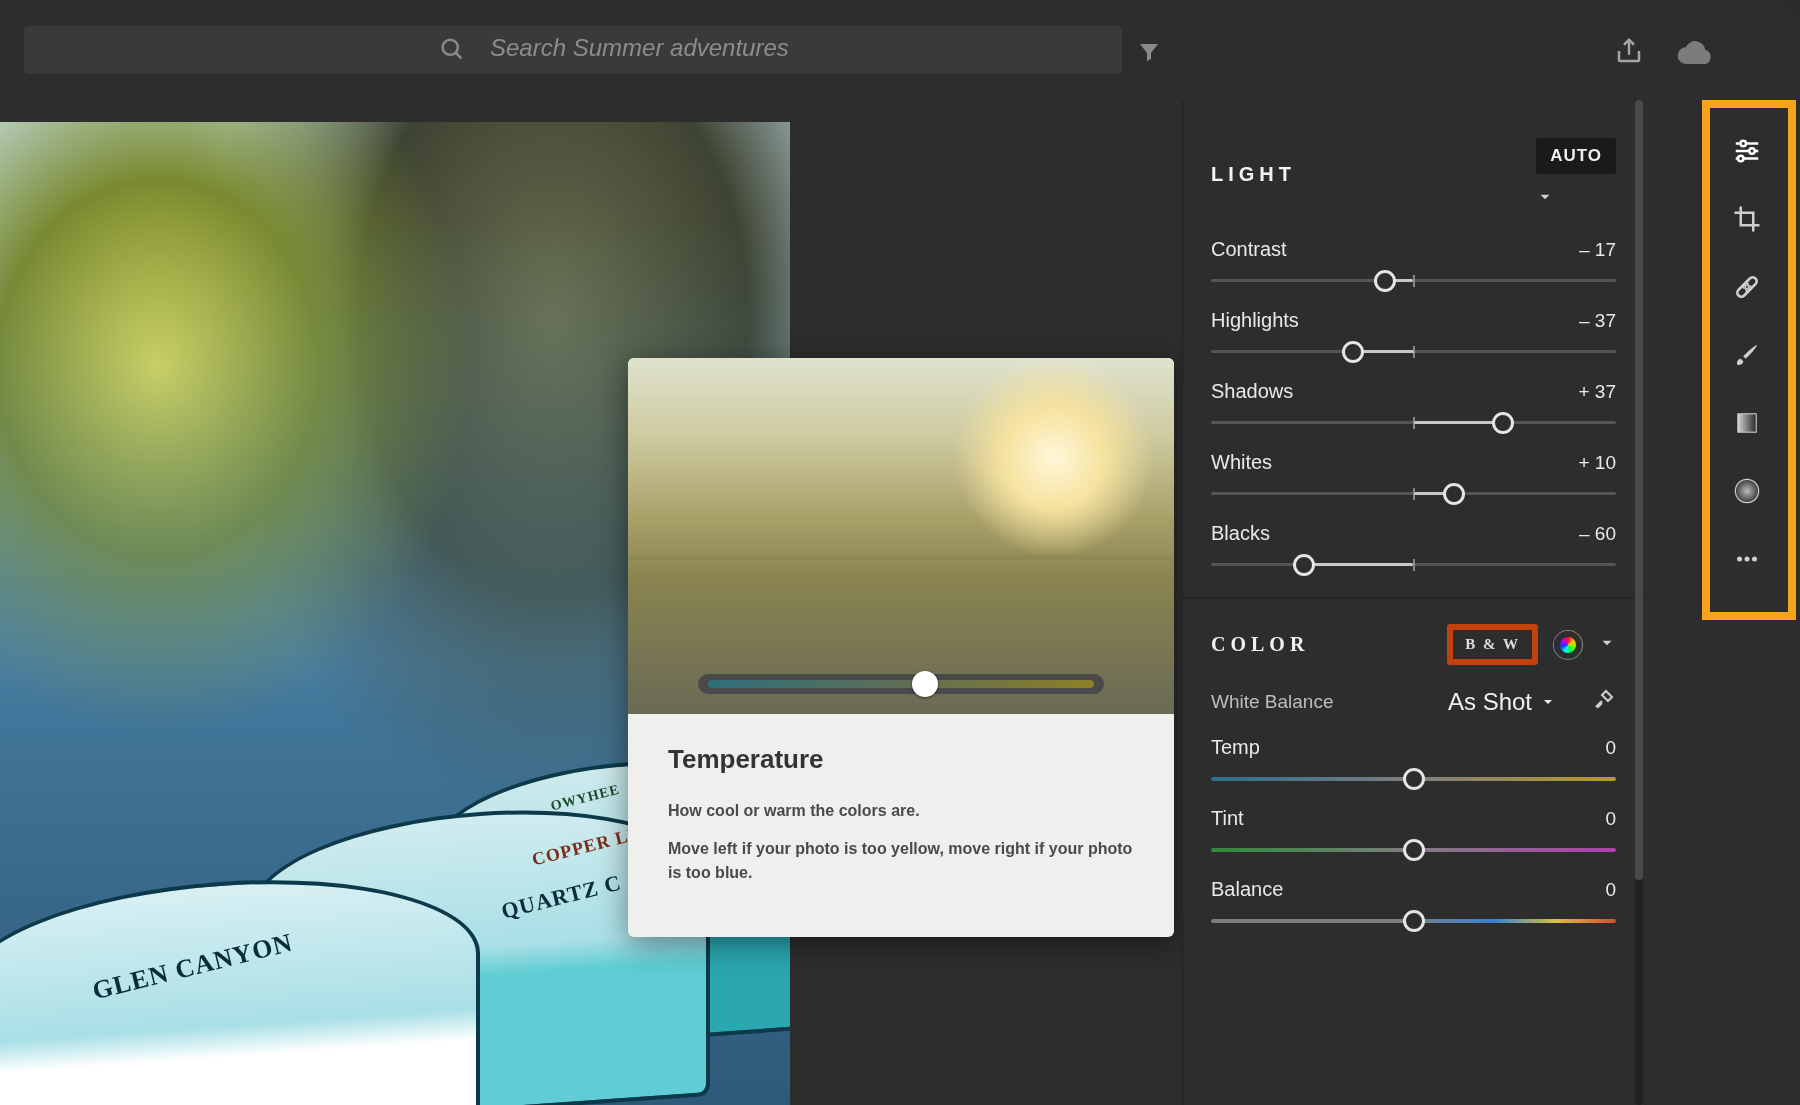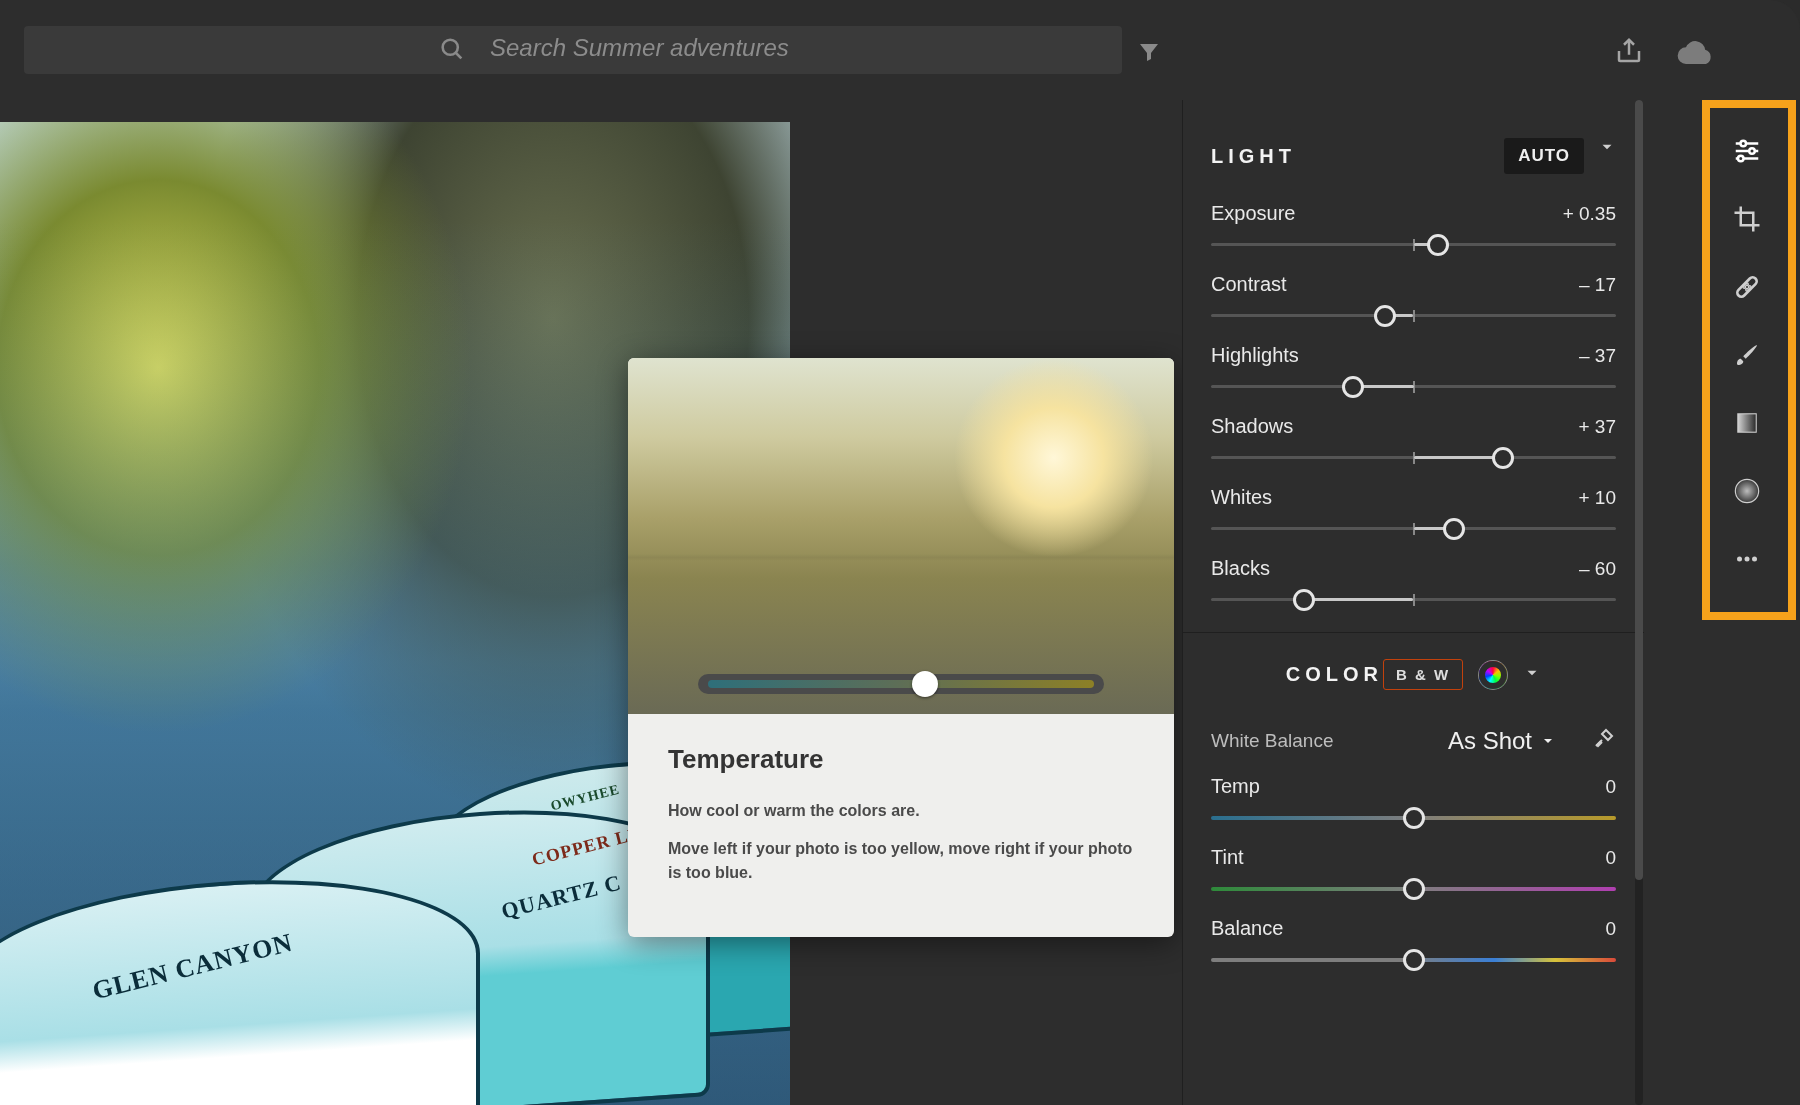--- a/index.html
+++ b/index.html
@@ -49,41 +49,41 @@
   .tt-track-bg { position:absolute; left:0; right:0; top:4px; height:20px; background:#4a4a4a; border-radius:20px; }
   .tt-thumb { position:absolute; top:1px; width:26px; height:26px; border-radius:50%; background:#ffffff; left:calc(56% - 13px); box-shadow:0 1px 3px rgba(0,0,0,.5); }
   .tooltip-body { padding:30px 40px 38px; color:#343434; }
   .tooltip-title { font-size:26px; font-weight:700; margin-bottom:24px; }
   .tooltip-text  { font-size:16px; line-height:1.5; color:#4a4a4a; margin-bottom:14px;font-weight:bold; }
 
   
   .panel { position:absolute; left:1182px; top:100px; width:462px; bottom:0; background:#2d2d2d; padding:38px 28px 0 28px; border-left:1px solid #1f1f1f; }
   .section-head { display:flex; align-items:center; justify-content:space-between; margin-bottom:28px; }
   .section-title { color:#f3f3f3; font-size:20px; font-weight:700; letter-spacing:5px; }
-  .auto-btn { display:flex; gap:14px; }
+  .auto-btn { display:flex; gap:14px;flex-direction:column; }
   .auto-pill { background:#1a1a1a; color:#efefef; font-weight:700; font-size:17px; letter-spacing:1px; padding:8px 14px; border-radius:3px; }
   .chev { color:#cfcfcf; }
   .row { margin-bottom:16px; }
   .row-head { display:flex; justify-content:space-between; align-items:baseline; color:#e9e9e9; font-size:20px; margin-bottom:8px; }
   .row-val { color:#e9e9e9; font-size:19px; }
   .track { position:relative; height:24px; }
   .rail { position:absolute; left:0; right:0; top:10px; height:3px; background:#555; border-radius:2px; }
   .rail-active-left  { position:absolute; top:10px; height:3px; background:#c8c8c8; border-radius:2px; }
   .center-tick { position:absolute; top:6px; width:2px; height:12px; background:#888; left:50%; transform:translateX(-1px); }
   .thumb { position:absolute; top:1px; width:22px; height:22px; border-radius:50%; background:#2d2d2d; border:3px solid #e5e5e5; transform:translateX(-11px); }
   .gradient-rail { position:absolute; left:0; right:0; top:10px; height:4px; border-radius:2px; }
   .temp-grad { background:linear-gradient(90deg,#2a6f8f 0%, #7e7e7e 50%, #b79a2a 100%); }
   .tint-grad { background:linear-gradient(90deg,#2e8a3a 0%, #7e7e7e 50%, #b03fb0 100%); }
   .vib-grad  { background:linear-gradient(90deg,#7e7e7e 0%, #7e7e7e 48%, #3a7fd6 70%, #d6c23a 85%, #d94a3a 100%); }
 
   .divider { height:1px; background:#1f1f1f; margin:20px -28px 26px; }
 
-  .color-head { display:flex; align-items:center; justify-content:center; margin-bottom:36px; }
+  .color-head { display:flex; align-items:center; justify-content:space-between; margin-bottom:22px;font-family:Liberation Serif, serif; }
   .color-right { display:flex; align-items:center; gap:16px; }
-  .bw-pill { border:1px solid #c2410c; color:#dedede; font-weight:700; font-size:15px; letter-spacing:2px; padding:6px 12px; border-radius:3px; }
+  .bw-pill { border:6px solid #c2410c; color:#dedede; font-weight:700; font-size:15px; letter-spacing:2px; padding:6px 12px; border-radius:3px; }
   .colorwheel { width:28px; height:28px; border-radius:50%;
       background: conic-gradient(#ff0040,#ffbf00,#80ff00,#00ff40,#00ffff,#0040ff,#bf00ff,#ff0040);
       box-shadow: inset 0 0 0 6px #2d2d2d, 0 0 0 1px #888; }
   .wb-row { display:flex; align-items:center; justify-content:space-between; color:#bdbdbd; font-size:19px; margin-bottom:20px; }
   .wb-value { color:#f0f0f0; font-size:24px; display:flex; align-items:center; gap:8px; }
   .dropper { color:#cfcfcf; }
 
   
   .toolstrip { position:absolute; right:10px; top:100px; width:86px; height:520px; display:flex; flex-direction:column; align-items:center; gap:34px; padding-top:34px; z-index:3; }
   .tool { color:#cfcfcf; width:34px; height:34px; display:flex; align-items:center; justify-content:center; }
@@ -168,32 +168,20 @@
         <div class="auto-pill">AUTO</div>
         <span class="chev">
           <svg width="18" height="18" viewBox="0 0 24 24" fill="currentColor">
               <path d="M6 9l6 6 6-6z"></path>
             </svg>
         </span>
       </div>
     </div>
 
     <div id="light-sliders">
-        <div class="row">
-          <div class="row-head">
-            <span>Exposure</span>
-            <span class="row-val">+ 0.35</span>
-          </div>
-          <div class="track">
-            <div class="rail"></div>
-            <div class="center-tick"></div>
-            <div class="rail-active-left" style="left:50%; width:6%"></div>
-            <div class="thumb" style="left:56%"></div>
-          </div>
-        </div>
         <div class="row">
           <div class="row-head">
             <span>Contrast</span>
             <span class="row-val">– 17</span>
           </div>
           <div class="track">
             <div class="rail"></div>
             <div class="center-tick"></div>
             <div class="rail-active-left" style="left:43%; width:7%"></div>
             <div class="thumb" style="left:43%"></div>

